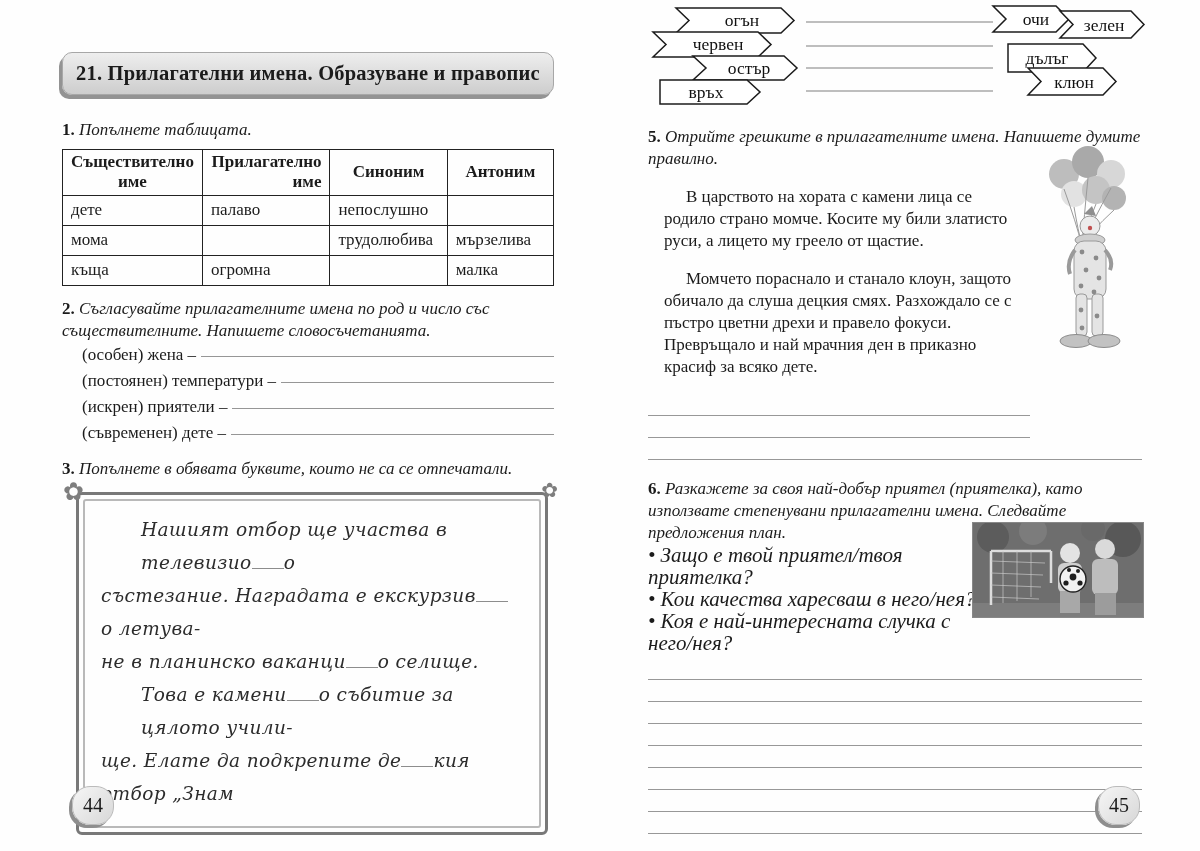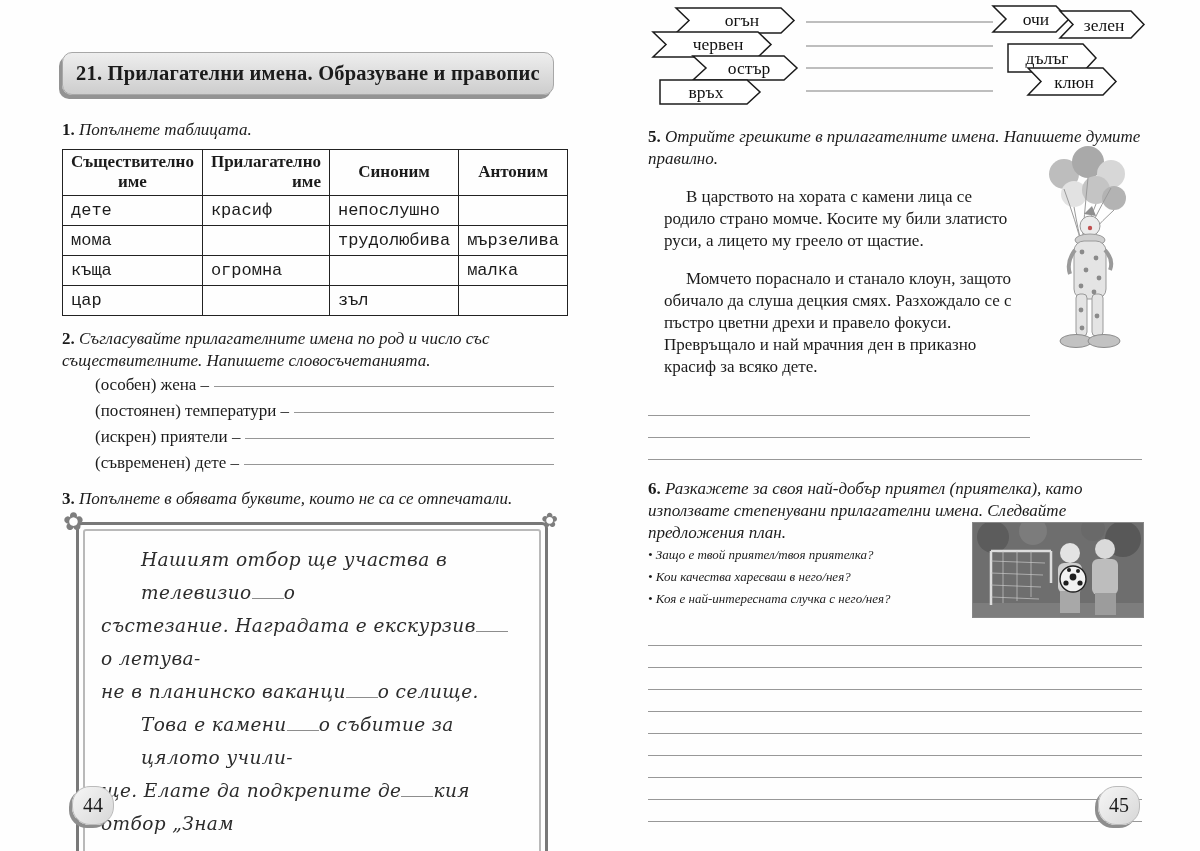--- a/index.html
+++ b/index.html
@@ -30,24 +30,24 @@
   .instr .txt{font-style:italic;}
 
   
   table.ex1{
     border-collapse:collapse;margin-top:8px;width:100%;
   }
   table.ex1 th,table.ex1 td{
     border:1.6px solid #222;font-size:17px;padding:2px 8px;
   }
   table.ex1 th{text-align:center;line-height:1.2;font-size:17px;}
-  table.ex1 td{height:25px;font-family:Liberation Mono, monospace;}
-
-  
-  .fill-row{display:flex;align-items:baseline;font-size:17px;line-height:26px;margin-left:33px;text-align:center;}
+  table.ex1 td{height:25px;}
+
+  
+  .fill-row{display:flex;align-items:baseline;font-size:17px;line-height:26px;margin-left:20px;text-align:center;}
   .fill-row .lbl{white-space:nowrap;}
   .fill-row .fill{flex:1;border-bottom:1.4px solid #969696;margin-left:5px;transform:translateY(-3px);}
 
   
   .ad-frame{
     position:relative;margin-top:12px;margin-left:14px;margin-right:6px;
     border:3px solid #787878;border-radius:6px;
     padding:4px;
   }
   .ad-frame .inner{
@@ -82,21 +82,21 @@
   .ex5-wrap .body-text{width:382px;font-size:17px;line-height:22px;}
   .ex5-wrap .body-text p{margin:16px;text-indent:22px;}
   .clown-art{position:absolute;top:16px;right:2px;}
 
   .wline{height:21px;border-bottom:1.4px solid #989898;}
   .wline.short{width:382px;}
   .wline.clear{clear:both;}
 
   .ex6-wrap{position:relative;margin-top:18px;min-height:142px;}
   .ex6-wrap .instr{width:100%;}
-  .bullets{width:340px;font-size:13px;line-height:22px;font-style:italic;}
+  .bullets{width:340px;font-size:21px;line-height:22px;font-style:italic;}
   .bullets div{margin:0;}
   .photo-art{position:absolute;top:44px;right:-2px;border:1px solid #888;}
   .lines-block{margin-top:4px;}
 </style>
 </head>
 <body>
 
 <div class="page page-left">
 
   <div class="title-box">
@@ -113,41 +113,35 @@
       <tr>
         <th style="width:28%;">Съществително име</th>
         <th style="width:26%;text-align:right;">Прилагателно име</th>
         <th style="width:24%;">Синоним</th>
         <th style="width:22%;">Антоним</th>
       </tr>
     </thead>
     <tbody>
       <tr>
         <td>дете</td>
-        <td>красиф</td>
+        <td>палаво</td>
         <td>непослушно</td>
         <td></td>
       </tr>
       <tr>
         <td>мома</td>
         <td></td>
         <td>трудолюбива</td>
         <td>мързелива</td>
       </tr>
       <tr>
         <td>къща</td>
         <td>огромна</td>
         <td></td>
         <td>малка</td>
-      </tr>
-      <tr>
-        <td>цар</td>
-        <td></td>
-        <td>зъл</td>
-        <td></td>
       </tr>
     </tbody>
   </table>
 
   <div class="instr" style="margin-top:12px;">
     <span class="num">2.</span>
     <span class="txt">Съгласувайте прилагателните имена по род и число със съществителните. Напишете словосъчетанията.</span>
   </div>
   <div class="fill-row">
     <span class="lbl">(особен) жена –</span>

